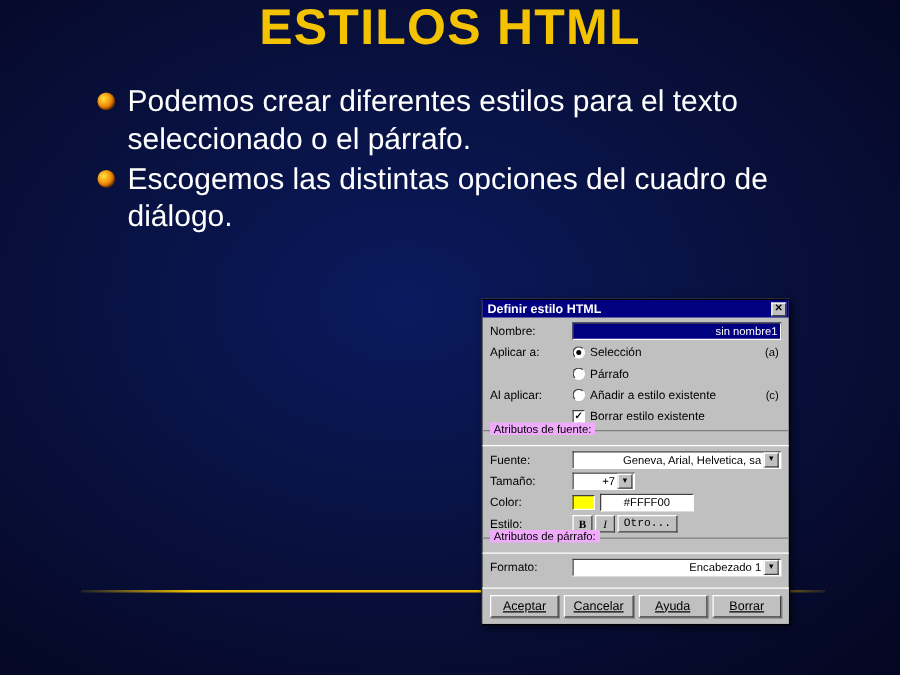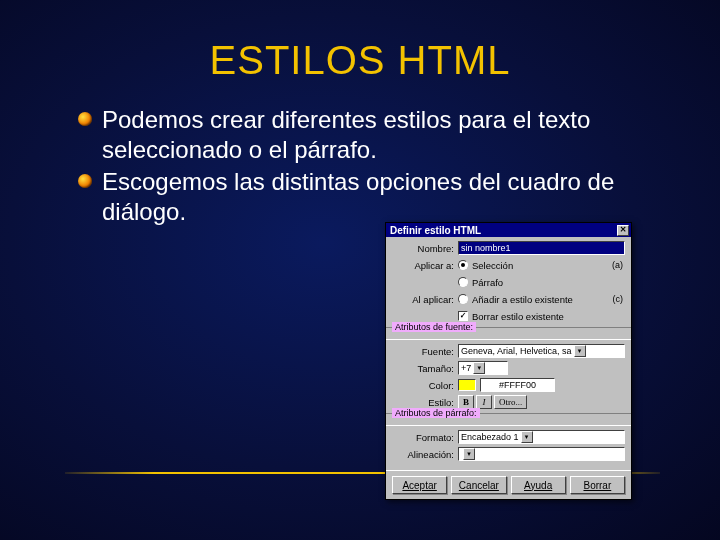--- a/index.html
+++ b/index.html
@@ -8,23 +8,22 @@
     height: 540px;
     background: radial-gradient(ellipse 900px 650px at 45% 45%, #0a1a5e 0%, #080f3a 35%, #04061f 65%, #010108 100%);
     font-family: Arial, Helvetica, sans-serif;
     overflow: hidden;
     position: relative;
   }
   .slide-title {
     text-align: center;
     color: #f3c200;
     font-size: 40px;
-    font-weight: 400;
+    font-weight: 700;
     letter-spacing: 1px;
-    padding-top: 38px;
     font-family: "Arial Black", Arial, sans-serif;
   }
   .bullets {
     margin: 22px 65px 0 78px;
     color: #ffffff;
     font-size: 24px;
     line-height: 1.25;
   }
   .bullet {
     position: relative;
@@ -87,37 +86,36 @@
   }
   .dlg-body { padding: 4px 6px 6px 6px; }
   .row {
     display: flex;
     align-items: center;
     margin-bottom: 3px;
     min-height: 14px;
   }
   .lbl {
     width: 66px;
-    text-align: right;
     padding-right: 4px;
     text-decoration: underline;
     text-decoration-color: transparent;
   }
   .field {
     flex: 1;
     height: 14px;
     background: #fff;
     border: 1px solid;
     border-color: #404040 #fff #fff #404040;
     padding: 0 2px;
     font-size: 9px;
     line-height: 12px;
     display: flex;
     align-items: center;
-    justify-content: flex-start;
+    justify-content: flex-end;
   }
   .field.selected { background: #000080; color: #fff; }
   .dd-arrow {
     width: 12px;
     height: 12px;
     background: #c0c0c0;
     border: 1px solid;
     border-color: #fff #404040 #404040 #fff;
     display: flex;
     align-items: center;
@@ -186,21 +184,21 @@
     background: #c0c0c0;
     border: 1px solid;
     border-color: #fff #404040 #404040 #fff;
     font-size: 9px;
     display: flex; align-items: center; justify-content: center;
     padding: 0 4px;
     font-family: "Times New Roman", serif;
   }
   .mini-btn.bold { font-weight: bold; }
   .mini-btn.italic { font-style: italic; }
-  .mini-btn.text { font-family: Liberation Serif, serif; font-size: 9px; }
+  .mini-btn.text { font-family: Liberation Mono, monospace; font-size: 9px; }
   .btn-row {
     background: #c0c0c0;
     border-top: 1px solid #fff;
     display: flex;
     gap: 4px;
     padding: 5px 6px;
     justify-content: space-between;
   }
   .dlg-btn {
     flex: 1;
@@ -318,27 +316,20 @@
     <div class="section-hdr"><span>Atributos de párrafo:</span></div>
 
     <div class="row">
       <span class="lbl">Formato:</span>
       <span class="field">
         <span>Encabezado 1</span>
         <span class="dd-arrow">▾</span>
       </span>
     </div>
 
-    <div class="row">
-      <span class="lbl">Alineación:</span>
-      <span class="field">
-        <span></span>
-        <span class="dd-arrow">▾</span>
-      </span>
-    </div>
 
   </div>
   <div class="btn-row">
     <span class="dlg-btn">Aceptar</span>
     <span class="dlg-btn">Cancelar</span>
     <span class="dlg-btn">Ayuda</span>
     <span class="dlg-btn">Borrar</span>
   </div>
 </div>
 

